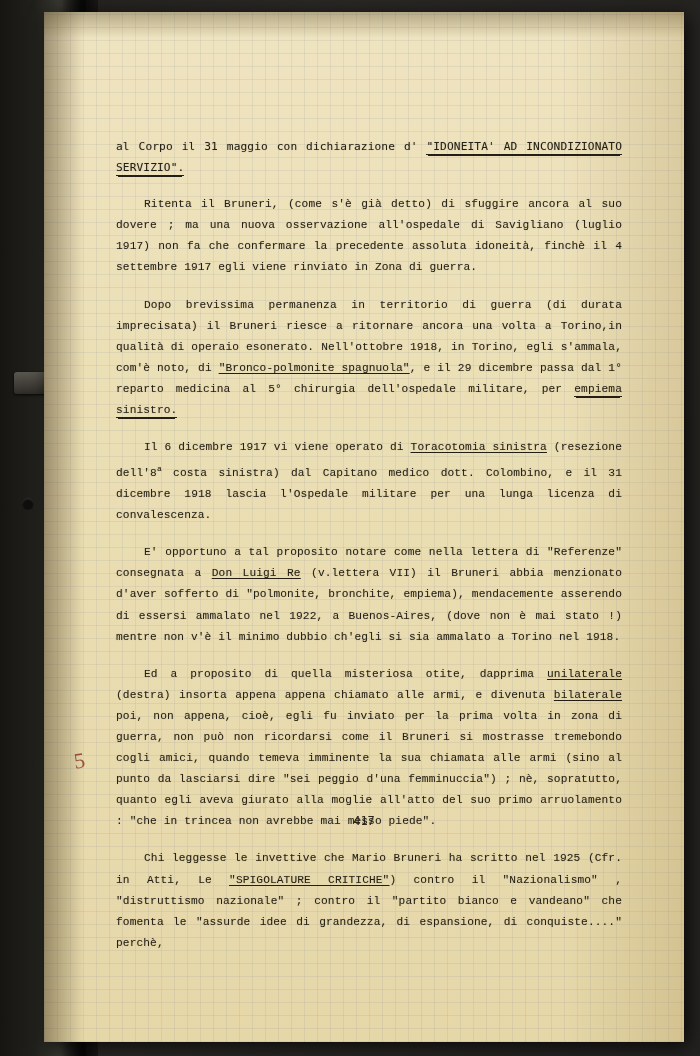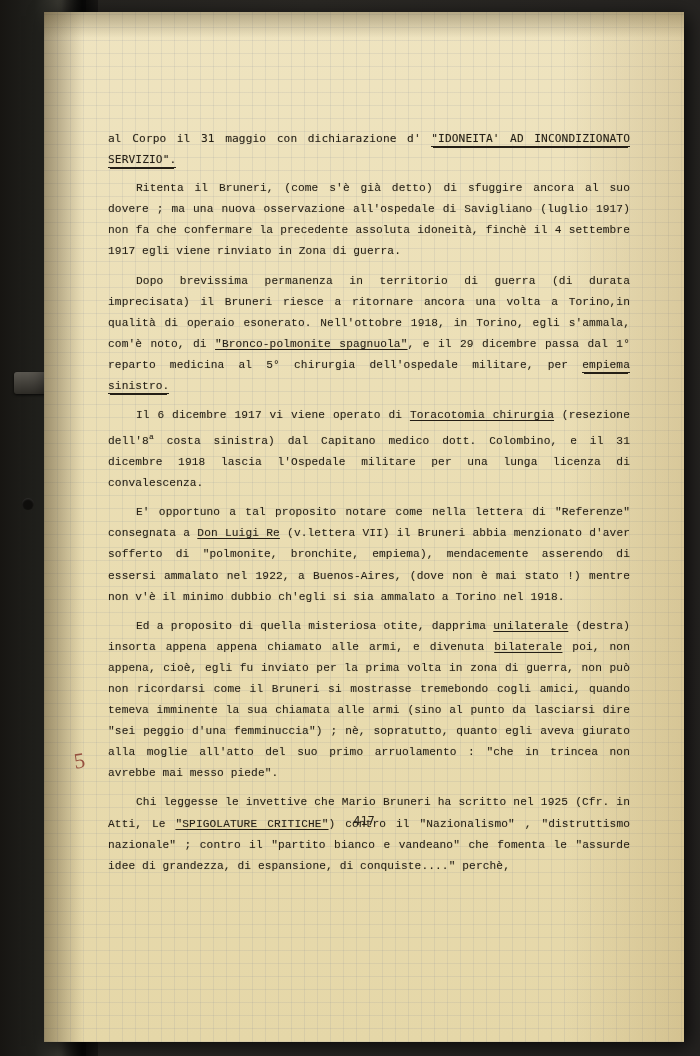--- a/index.html
+++ b/index.html
@@ -102,21 +102,21 @@
     top: 108px;
     width: 538px;
     color: #241f16;
     font-size: 11.2px;
     line-height: 21.1px;
     letter-spacing: 0.1px;
     text-align: justify;
     text-shadow: 0 0 1px rgba(40,30,15,0.25);
   }
   .typed p {
-    margin: 8px;
+    margin: 16px;
   }
   .typed p.ind {
     text-indent: 28px;
     font-family: Liberation Mono, monospace;
   }
   .u { text-decoration: underline; text-underline-offset: 2px; }
   .dbl {
     border-bottom: 1px solid #241f16;
     box-shadow: 0 3px 0 -2px #241f16;
     padding-bottom: 1px;
@@ -158,21 +158,21 @@
   <div class="sheet">
     <div class="grid"></div>
     <div class="edge-shadow-left"></div>
     <div class="edge-shadow-top"></div>
     <div class="stain"></div>
 
     <div class="typed" id="typed-body">
         <p class=""><span>al Corpo il 31 maggio con dichiarazione d' </span><span class="dbl">"IDONEITA' AD INCONDIZIONATO SERVIZIO".</span></p>
         <p class="ind"><span>Ritenta il Bruneri, (come s'è già detto) di sfuggire ancora al suo dovere ; ma una nuova osservazione all'ospedale di Savigliano (luglio 1917) non fa che confermare la precedente assoluta idoneità, finchè il 4 settembre 1917 egli viene rinviato in Zona di guerra.</span></p>
         <p class="ind"><span>Dopo brevissima permanenza in territorio di guerra (di durata imprecisata) il Bruneri riesce a ritornare ancora una volta a Torino,in qualità di operaio esonerato. Nell'ottobre 1918, in Torino, egli s'ammala, com'è noto, di </span><span class="u">"Bronco-polmonite spagnuola"</span><span>, e il 29 dicembre passa dal 1° reparto medicina al 5° chirurgia dell'ospedale militare, per </span><span class="dbl">empiema sinistro.</span></p>
-        <p class="ind"><span>Il 6 dicembre 1917 vi viene operato di </span><span class="u">Toracotomia chirurgia</span><span> (resezione dell'8</span><span class="sup">a</span><span> costa sinistra) dal Capitano medico dott. Colombino, e il 31 dicembre 1918 lascia l'Ospedale militare per una lunga licenza di convalescenza.</span></p>
+        <p class="ind"><span>Il 6 dicembre 1917 vi viene operato di </span><span class="u">Toracotomia sinistra</span><span> (resezione dell'8</span><span class="sup">a</span><span> costa sinistra) dal Capitano medico dott. Colombino, e il 31 dicembre 1918 lascia l'Ospedale militare per una lunga licenza di convalescenza.</span></p>
         <p class="ind"><span>E' opportuno a tal proposito notare come nella lettera di "Referenze" consegnata a </span><span class="u">Don Luigi Re</span><span> (v.lettera VII) il Bruneri abbia menzionato d'aver sofferto di "polmonite, bronchite, empiema), mendacemente asserendo di essersi ammalato nel 1922, a Buenos-Aires, (dove non è mai stato !) mentre non v'è il minimo dubbio ch'egli si sia ammalato a Torino nel 1918.</span></p>
         <p class="ind"><span>Ed a proposito di quella misteriosa otite, dapprima </span><span class="u">unilaterale</span><span> (destra) insorta appena appena chiamato alle armi, e divenuta </span><span class="u">bilaterale</span><span> poi, non appena, cioè, egli fu inviato per la prima volta in zona di guerra, non può non ricordarsi come il Bruneri si mostrasse tremebondo cogli amici, quando temeva imminente la sua chiamata alle armi (sino al punto da lasciarsi dire "sei peggio d'una femminuccia") ; nè, sopratutto, quanto egli aveva giurato alla moglie all'atto del suo primo arruolamento : "che in trincea non avrebbe mai messo piede".</span></p>
         <p class="ind"><span>Chi leggesse le invettive che Mario Bruneri ha scritto nel 1925 (Cfr. in Atti, Le </span><span class="u">"SPIGOLATURE CRITICHE"</span><span>) contro il "Nazionalismo" , "distruttismo nazionale" ; contro il "partito bianco e vandeano" che fomenta le "assurde idee di grandezza, di espansione, di conquiste...." perchè,</span></p>
       </div>
 
     <div class="pencil-mark">5</div>
     <div class="pageno">417</div>
   </div>
 </div>
 

